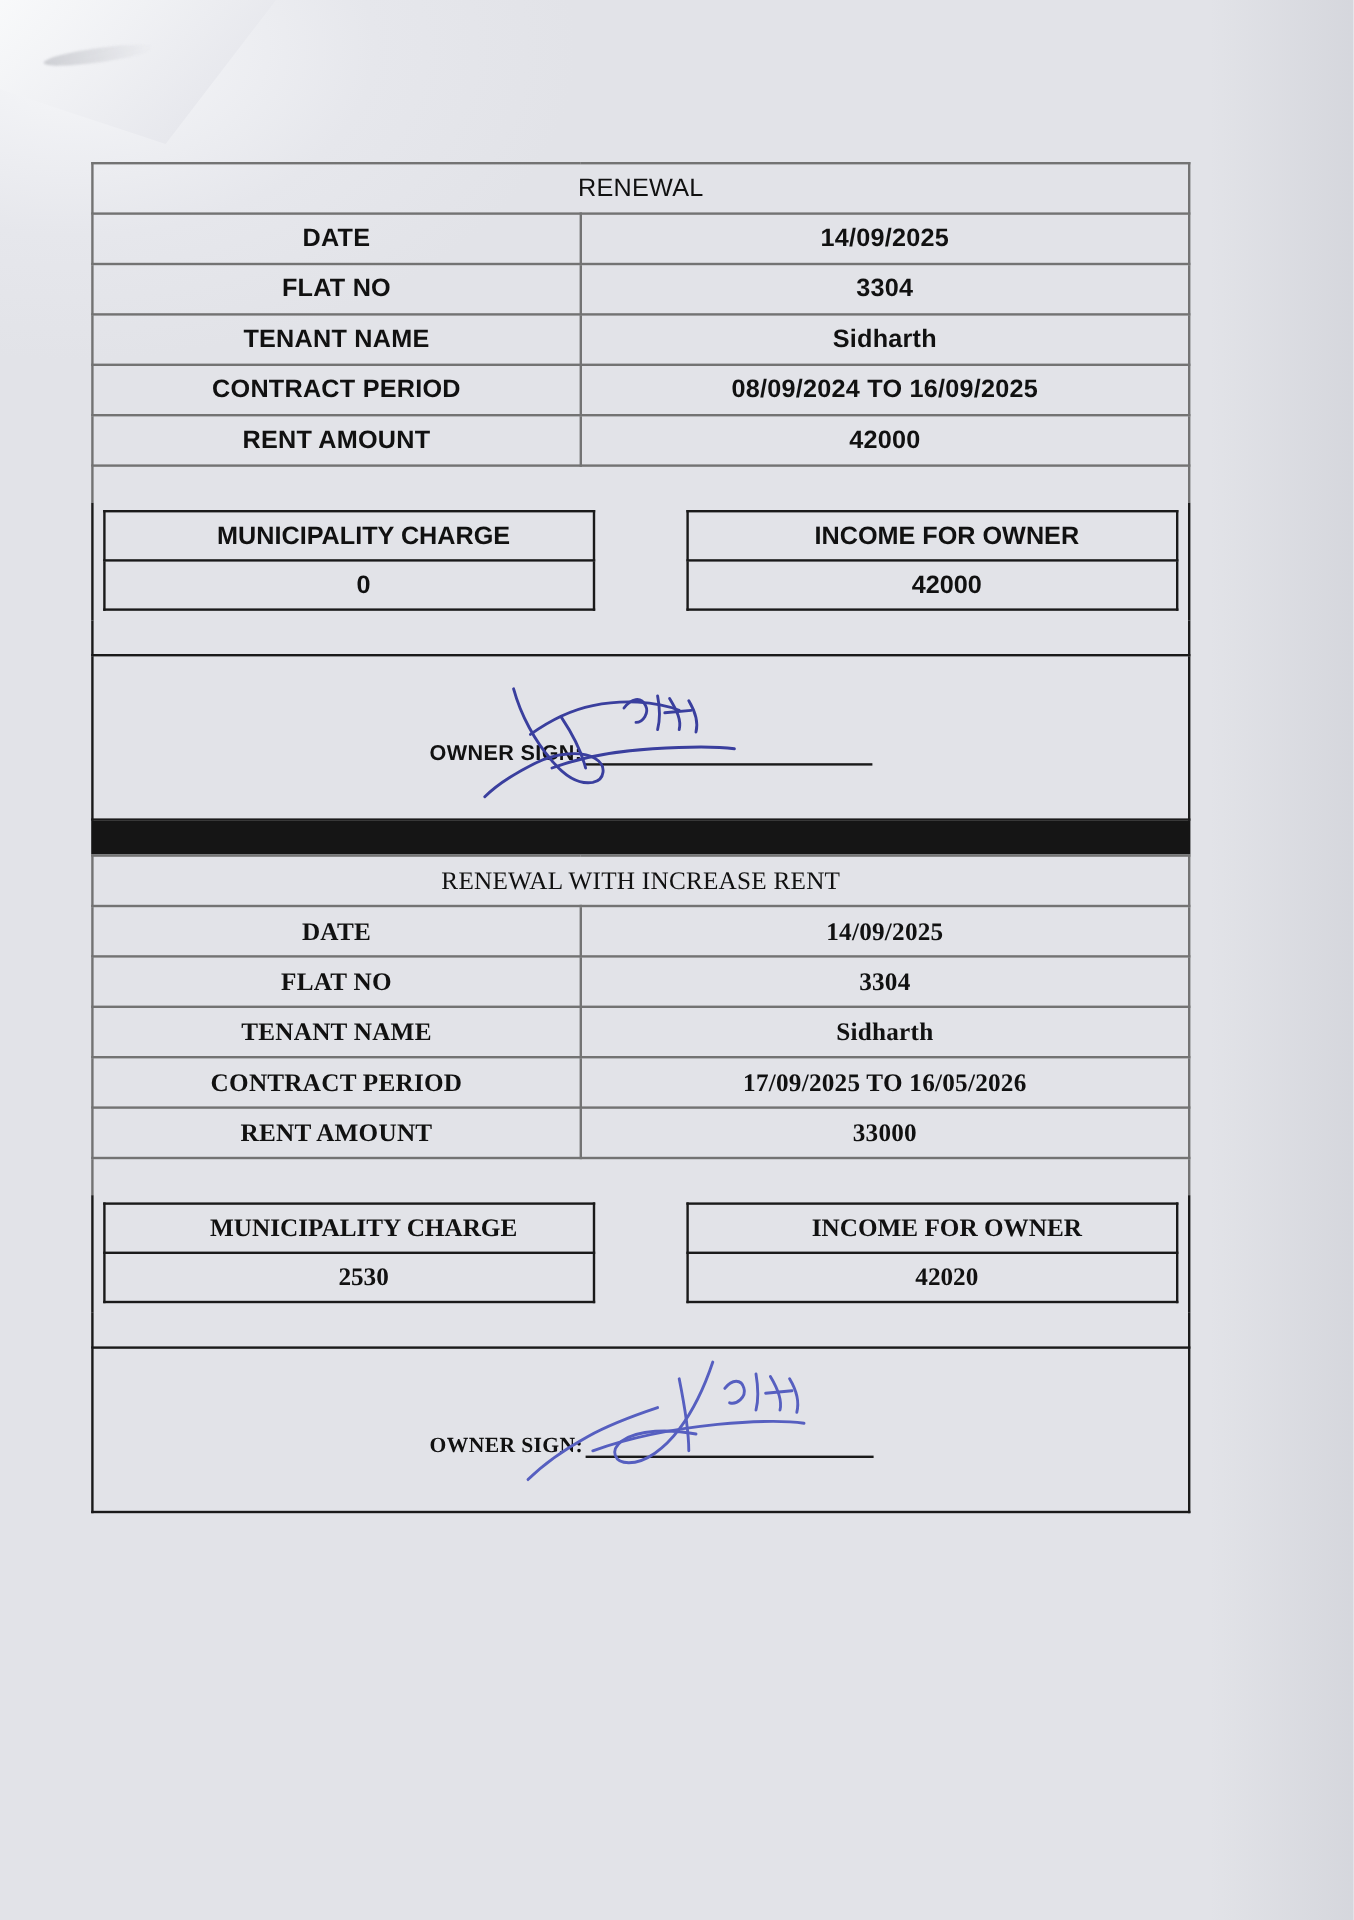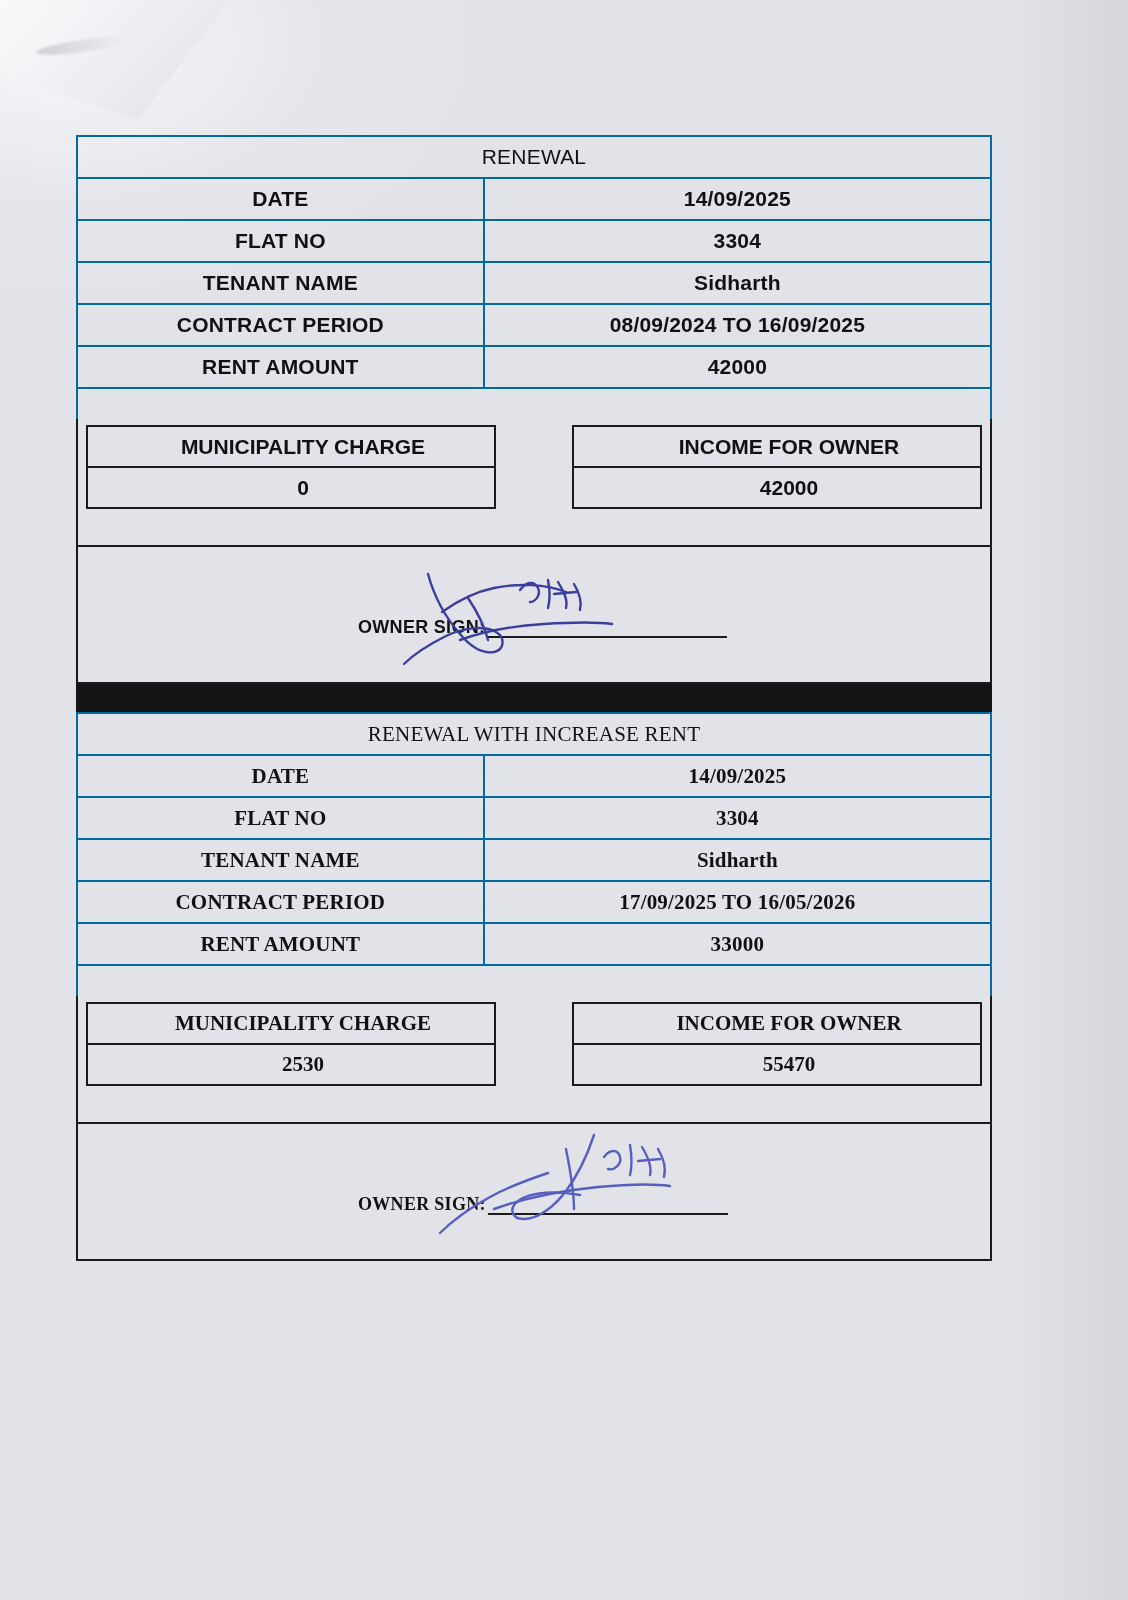--- a/index.html
+++ b/index.html
@@ -52,21 +52,21 @@
     width: 916px;
   }
 
   table.doc {
     width: 100%;
     border-collapse: collapse;
     table-layout: fixed;
     background: transparent;
   }
   table.doc td {
-    border: 2px solid #0369a1;
+    border: 2px solid #737373;
     height: 38px;
     text-align: center;
     vertical-align: middle;
     font-size: 21px;
     color: #111;
     letter-spacing: .2px;
     padding: 1px 4px;
   }
   td.title {
     font-size: 22px;
@@ -306,21 +306,21 @@
               <td>2530</td>
             </tr>
           </tbody>
         </table>
         <table class="mini-table">
           <tbody>
             <tr>
               <td>INCOME FOR OWNER</td>
             </tr>
             <tr>
-              <td>55470</td>
+              <td>42020</td>
             </tr>
           </tbody>
         </table>
       </div>
     </div>
 
     <div style="height:28px;border-left:2px solid #1a1a1a;border-right:2px solid #1a1a1a;border-bottom:2px solid #1a1a1a;"></div>
 
     <div class="sign-block">
       <div class="sign-row">

